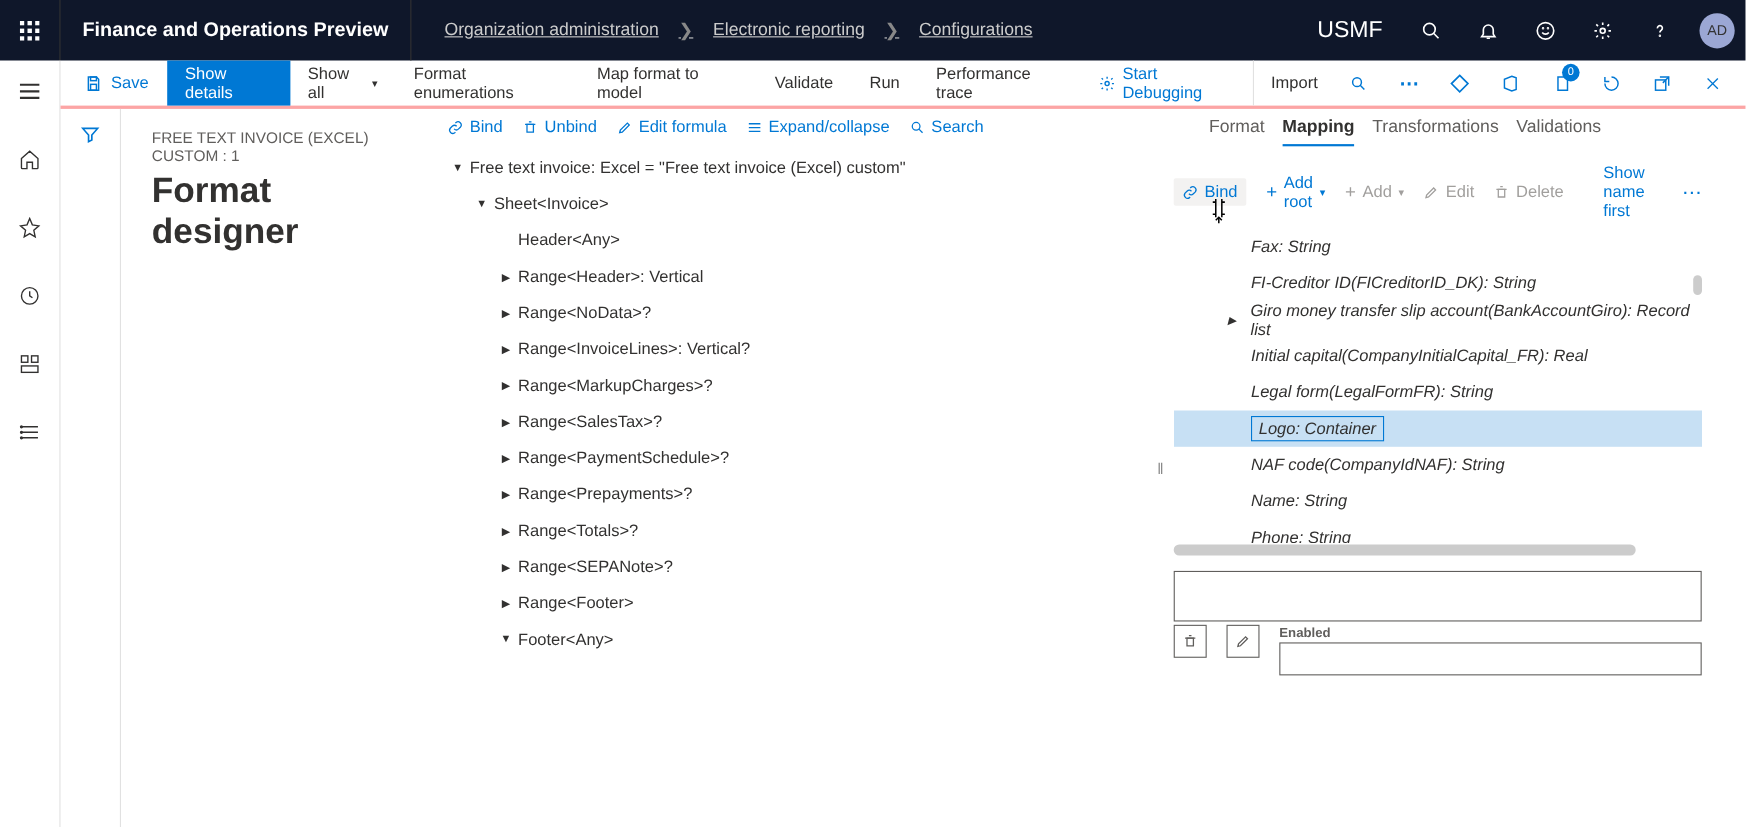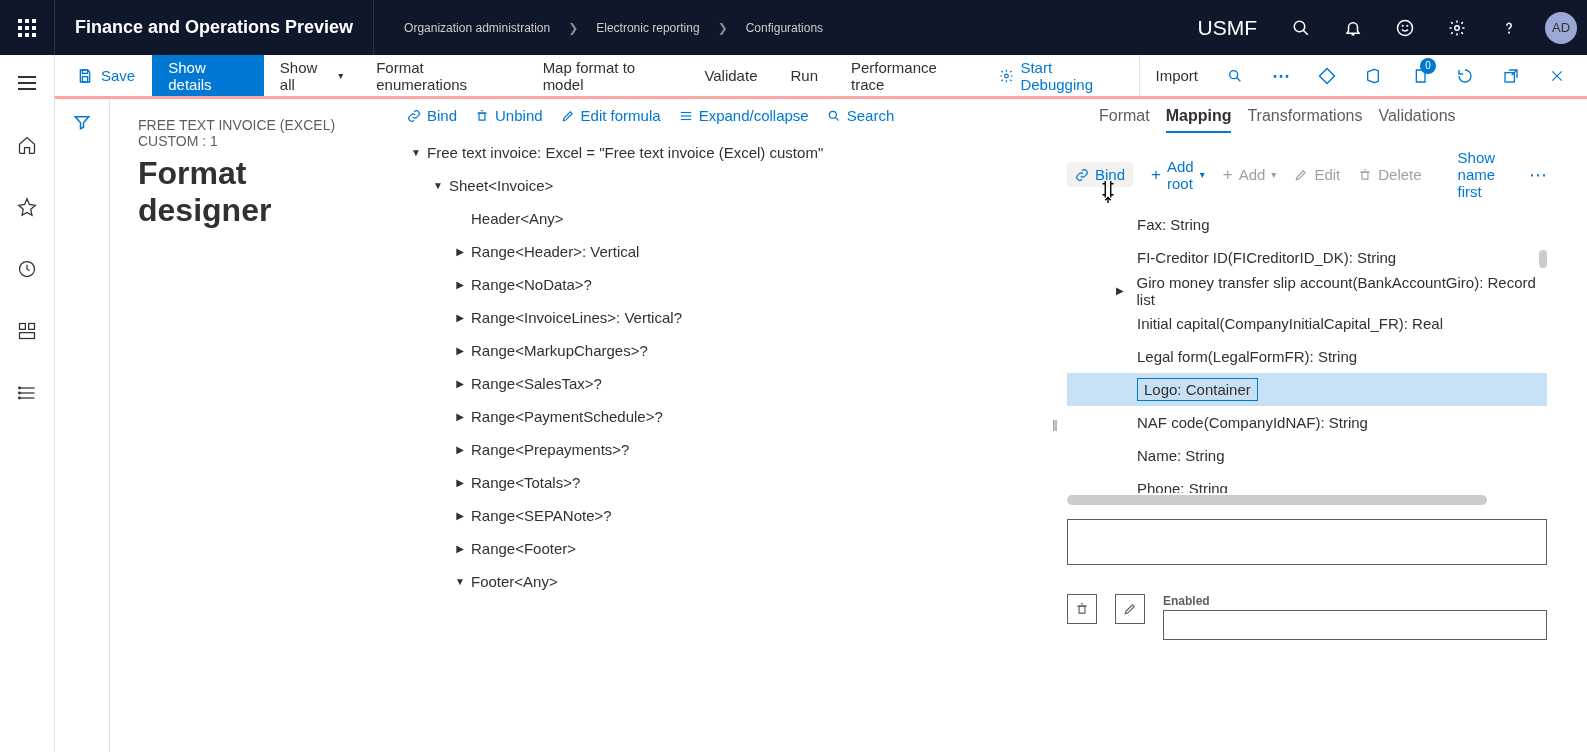--- a/index.html
+++ b/index.html
@@ -36,21 +36,22 @@
   height: 55px;
   display: flex;
   align-items: center;
 }
 .topbar .breadcrumb {
   display: flex;
   align-items: center;
   padding-left: 30px;
   gap: 18px;
   color: #ccc;
-  font-size: 12px;
+  font-size: 16px;
+  text-decoration: underline;
 }
 .topbar .breadcrumb .crumb { cursor: pointer; }
 .topbar .breadcrumb .sep { color: #888; }
 .topbar-right {
   margin-left: auto;
   display: flex;
   align-items: center;
   gap: 0;
 }
 .topbar-right .entity { padding: 0 18px; font-weight: 400; font-size:21px;}
@@ -240,32 +241,33 @@
 .tree-row .label{ padding-left:2px; }
 .indent-0{padding-left:0px;}
 .indent-1{padding-left:22px;}
 .indent-2{padding-left:44px;}
 .indent-3{padding-left:66px;}
 .dtree {
   overflow:auto;
   font-size:15px;
   position:relative;
   max-height:285px;
+  font-style:italic;
 }
 .dtree .drow{ height:33px; display:flex; align-items:center; padding-left:70px; cursor:pointer;}
 .dtree .drow .caret{width:18px;display:flex;justify-content:center;color:#323130;font-size:10px;margin-left:-26px; margin-right:8px;}
 .dtree .drow.selected{ background:#c7e0f4; }
 .dtree .drow.selected .boxed{ border:1px solid #0078d4; padding:2px 6px;}
 .hscrollbar{height:10px; background:#ccc; border-radius:5px; margin:2px 60px 10px 0; width:420px;}
 .vscroll-thumb{position:absolute; right:0px; top:42px; width:8px; height:18px; background:#ccc; border-radius:4px;}
 .enabled-area{padding-top:4px;}
 .enabled-area textarea,.enabled-area input{
   width:100%; border:1px solid #605e5c; padding:6px; font-family:inherit; font-size:14px; resize:none;
 }
-.enabled-row{display:flex; gap:18px; align-items:flex-start; margin-top:26px;}
+.enabled-row{display:flex; gap:18px; align-items:flex-start; margin-top:0;}
 .enabled-row .sq{width:30px;height:30px;border:1px solid #605e5c;display:flex;align-items:center;justify-content:center;cursor:pointer;}
 .enabled-row .field{flex:1;}
 .enabled-row .lbl{font-size:12px;color:#605e5c;font-weight:600;margin-bottom:2px;}
 svg { display:block; }
 .cursor-img{position:absolute; left:30px; top:40px; pointer-events:none;}
 </style>
 </head>
 <body>
 
 <div class="topbar">

